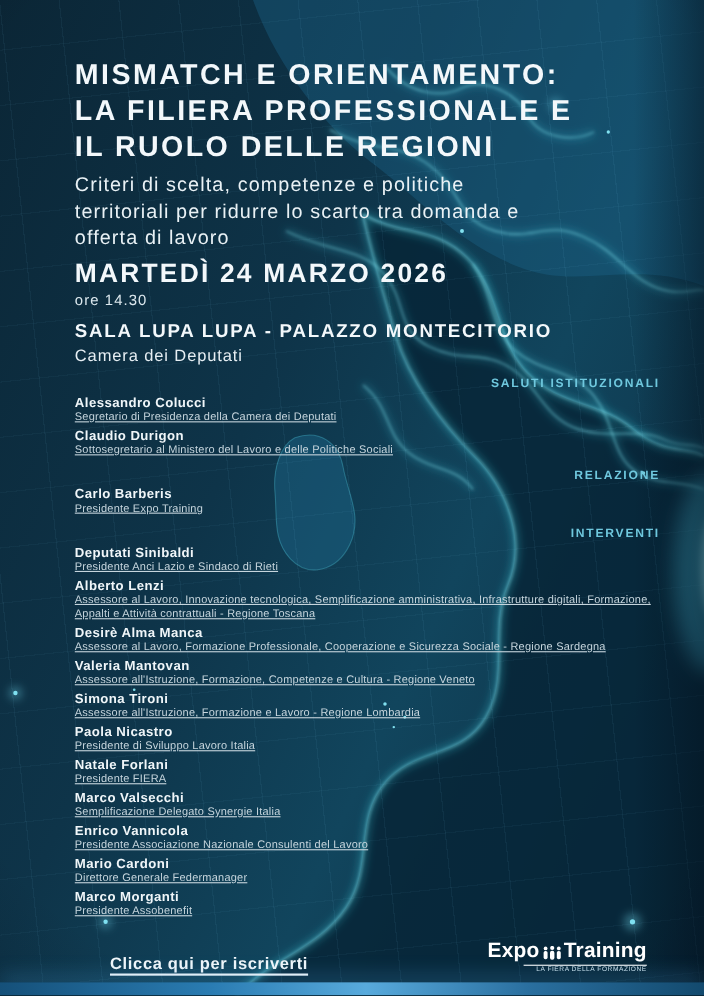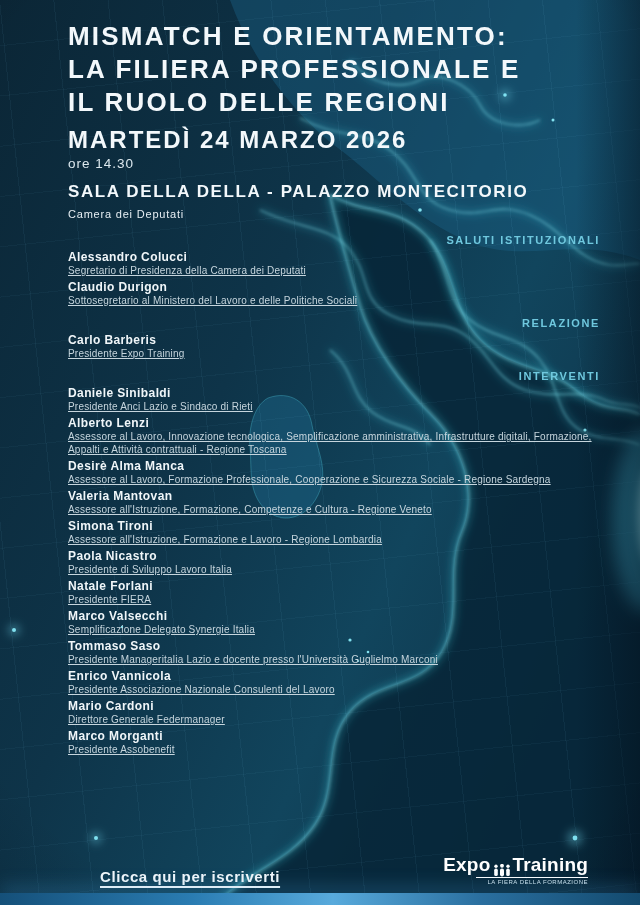--- a/index.html
+++ b/index.html
@@ -20,34 +20,34 @@
     position:absolute;inset:0;z-index:2;pointer-events:none;
     background:
       linear-gradient(270deg,rgba(3,16,28,0.5) 0%,transparent 10%),
       radial-gradient(ellipse 120% 100% at 50% 45%,transparent 58%,rgba(3,14,24,0.55) 100%);
   }
   .footer-band{
     position:absolute;left:0;right:0;bottom:0;height:12px;z-index:4;
     background:linear-gradient(90deg,#155079 0%,#2a7cb2 30%,#58aadc 52%,#2a6f9f 75%,#134a6e 100%);
     box-shadow:0 -6px 18px rgba(70,160,220,0.30);
   }
-  .content{position:absolute;inset:0;z-index:3;padding:20px 40px 0 68px;box-sizing:border-box;}
+  .content{position:absolute;inset:0;z-index:3;padding:20px 40px 0 68px;box-sizing:border-box;margin-top:31px;}
 
   .title-line{
     font-size:26px;font-weight:bold;letter-spacing:2.2px;line-height:33px;
     color:#f3f8fb;
   }
   .subtitle{margin-top:6px;}
   .subtitle-line{
     font-size:18px;letter-spacing:1px;line-height:24px;color:#e9f1f5;
   }
   .event-date{margin-top:10px;font-size:24px;font-weight:bold;letter-spacing:2px;line-height:22px;color:#f3f8fb;}
   .event-time{margin-top:5px;font-size:13.5px;letter-spacing:1px;line-height:16px;color:#dce8ee;}
   .venue{margin-top:10px;font-size:17px;font-weight:bold;letter-spacing:1.6px;line-height:20px;color:#f3f8fb;}
-  .venue-line{margin-top:3px;font-size:11px;letter-spacing:0.8px;line-height:19px;color:#e6eef3;}
+  .venue-line{margin-top:3px;font-size:15px;letter-spacing:0.8px;line-height:19px;color:#e6eef3;}
 
   .section-label{
     margin-top:10px;font-size:11px;font-weight:bold;letter-spacing:1.6px;line-height:13px;
     color:#6fc8de;
     text-align:right;
   }
   .speaker{margin-top:3px;}
   .speaker-name{font-size:12px;font-weight:bold;letter-spacing:0.4px;line-height:14px;color:#f0f6f9;}
   .speaker-role{
     font-size:10px;letter-spacing:0.2px;line-height:13px;color:#c6d5dd;white-space:nowrap;text-decoration:underline;
@@ -56,21 +56,21 @@
 
   .bottom-row{
     position:absolute;left:68px;right:52px;bottom:20px;z-index:4;
     display:flex;justify-content:space-between;align-items:flex-end;
   }
   .cta-link{
     font-size:15px;font-weight:bold;letter-spacing:0.6px;color:#f3f8fb;cursor:pointer;
     text-decoration:underline;text-decoration-thickness:2px;text-underline-offset:4px;margin-left:32px;
   }
   .logo{display:flex;flex-direction:column;align-items:flex-end;}
-  .logo-main{display:flex;align-items:flex-end;color:#ffffff;}
+  .logo-main{display:flex;align-items:center;color:#ffffff;}
   .logo-part1{font-size:19px;font-weight:bold;letter-spacing:0.2px;}
   .logo-part2{font-size:19px;font-weight:bold;letter-spacing:0.2px;}
   .logo-people{margin:0 1px;position:relative;top:1px;}
   .logo-rule{width:112px;border-bottom:1.5px solid #ffffff;margin-top:1px;}
   .logo-tagline{font-size:6px;letter-spacing:0.5px;color:#cfe2ec;margin-top:1px;}
 </style>
 </head>
 <body>
 
 <div class="poster">
@@ -140,46 +140,51 @@
   <div class="vignette"></div>
 
   <div class="content">
 
     <div>
       <div class="title-line">MISMATCH E ORIENTAMENTO:</div>
       <div class="title-line">LA FILIERA PROFESSIONALE E</div>
       <div class="title-line">IL RUOLO DELLE REGIONI</div>
     </div>
 
+    <div class="subtitle">
+      <div class="subtitle-line">Criteri di scelta, competenze e politiche</div>
+      <div class="subtitle-line">territoriali per ridurre lo scarto tra domanda e</div>
+      <div class="subtitle-line">offerta di lavoro</div>
+    </div>
 
     <div class="event-date">MARTEDÌ 24 MARZO 2026</div>
     <div class="event-time">ore 14.30</div>
 
-    <div class="venue">SALA DELLA DELLA - PALAZZO MONTECITORIO</div>
+    <div class="venue">SALA LUPA LUPA - PALAZZO MONTECITORIO</div>
     <div class="venue-line">Camera dei Deputati</div>
 
     <div class="section-label">SALUTI ISTITUZIONALI</div>
     <div class="speaker">
       <div class="speaker-name">Alessandro Colucci</div>
       <div class="speaker-role">Segretario di Presidenza della Camera dei Deputati</div>
     </div>
     <div class="speaker">
       <div class="speaker-name">Claudio Durigon</div>
       <div class="speaker-role">Sottosegretario al Ministero del Lavoro e delle Politiche Sociali</div>
     </div>
 
     <div class="section-label">RELAZIONE</div>
     <div class="speaker">
       <div class="speaker-name">Carlo Barberis</div>
       <div class="speaker-role">Presidente Expo Training</div>
     </div>
 
     <div class="section-label">INTERVENTI</div>
     <div class="speaker">
-      <div class="speaker-name">Daniele Sinibaldi</div>
+      <div class="speaker-name">Deputati Sinibaldi</div>
       <div class="speaker-role">Presidente Anci Lazio e Sindaco di Rieti</div>
     </div>
     <div class="speaker">
       <div class="speaker-name">Alberto Lenzi</div>
       <div class="speaker-role wrap">Assessore al Lavoro, Innovazione tecnologica, Semplificazione amministrativa, Infrastrutture digitali, Formazione, Appalti e Attività contrattuali - Regione Toscana</div>
     </div>
     <div class="speaker">
       <div class="speaker-name">Desirè Alma Manca</div>
       <div class="speaker-role">Assessore al Lavoro, Formazione Professionale, Cooperazione e Sicurezza Sociale - Regione Sardegna</div>
     </div>
@@ -195,24 +200,20 @@
       <div class="speaker-name">Paola Nicastro</div>
       <div class="speaker-role">Presidente di Sviluppo Lavoro Italia</div>
     </div>
     <div class="speaker">
       <div class="speaker-name">Natale Forlani</div>
       <div class="speaker-role">Presidente FIERA</div>
     </div>
     <div class="speaker">
       <div class="speaker-name">Marco Valsecchi</div>
       <div class="speaker-role">Semplificazione Delegato Synergie Italia</div>
-    </div>
-    <div class="speaker">
-      <div class="speaker-name">Tommaso Saso</div>
-      <div class="speaker-role">Presidente Manageritalia Lazio e docente presso l'Università Guglielmo Marconi</div>
     </div>
     <div class="speaker">
       <div class="speaker-name">Enrico Vannicola</div>
       <div class="speaker-role">Presidente Associazione Nazionale Consulenti del Lavoro</div>
     </div>
     <div class="speaker">
       <div class="speaker-name">Mario Cardoni</div>
       <div class="speaker-role">Direttore Generale Federmanager</div>
     </div>
     <div class="speaker">

